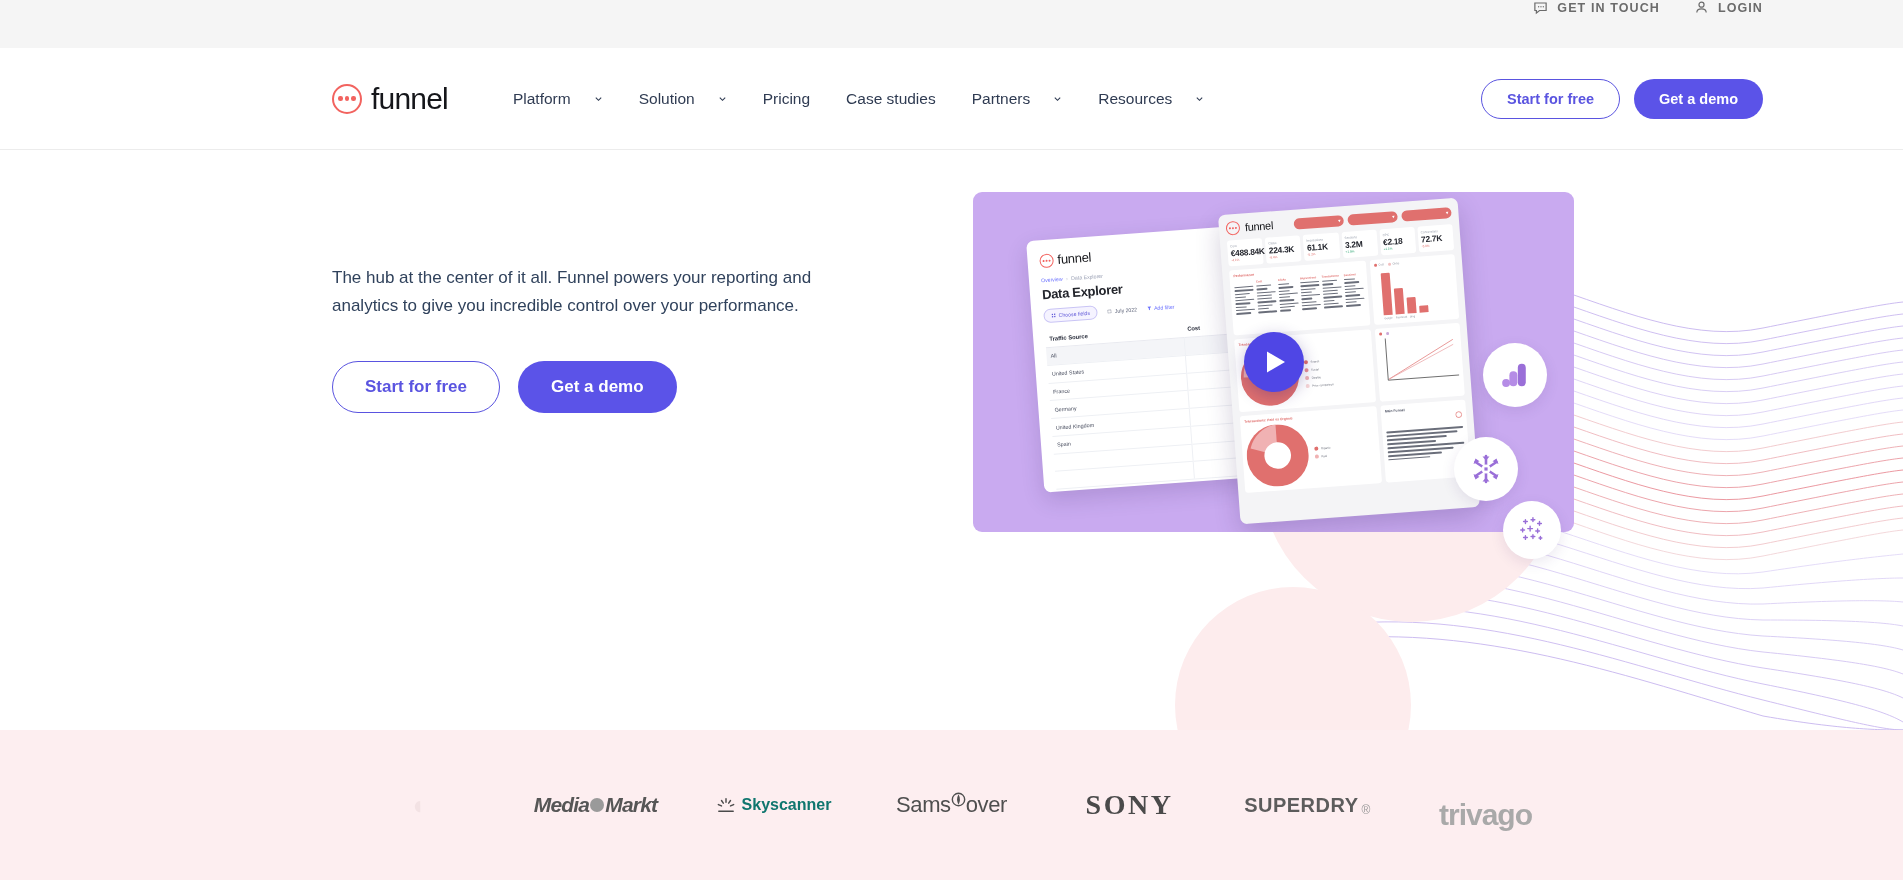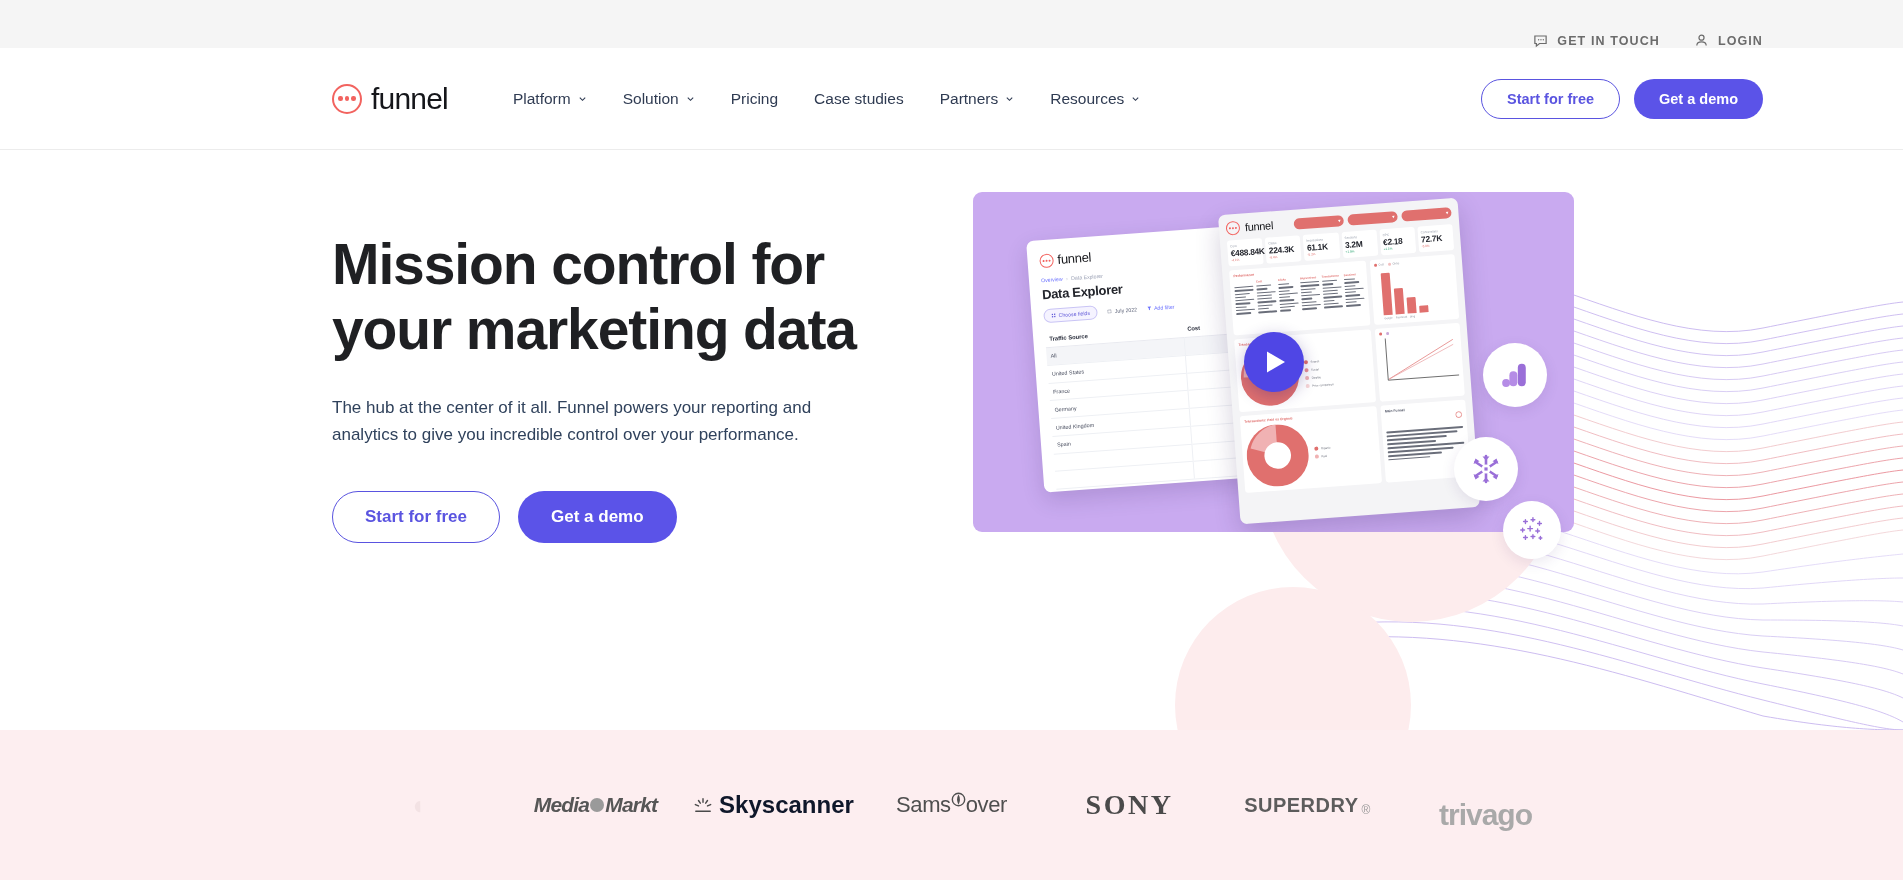--- a/index.html
+++ b/index.html
@@ -9,21 +9,21 @@
     overflow: hidden;
     background: #ffffff;
     font-family: "Liberation Sans", sans-serif;
   }
 
   
   .topbar {
     height: 48px;
     background: #f5f5f5;
     display: flex;
-    align-items: flex-end;
+    align-items: flex-start;
     justify-content: flex-end;
     padding-right: 140px;
     gap: 34px;
   }
   .topbar-link {
     display: flex;
     align-items: center;
     gap: 9px;
     font-size: 12.5px;
     font-weight: 700;
@@ -49,21 +49,21 @@
   .logo-mark {
     width: 30px; height: 30px; border-radius: 50%;
     border: 2.4px solid #f2635f;
     display: flex; align-items: center; justify-content: center; gap: 2.2px;
   }
   .logo-mark i { width: 4.4px; height: 4.4px; border-radius: 50%; background: #f2635f; display: block; }
   .logo-text { font-size: 30px; font-weight: 400; color: #15161a; letter-spacing: -0.8px; }
 
   .nav { display: flex; align-items: center; gap: 0; margin-left: 47px; }
   .nav-item {
-    display: flex; align-items: center; gap: 7px;
+    display: flex; align-items: center; gap: 23px;
     padding: 10px 18px;
     font-size: 15.5px;
     color: #2f3b52;
     cursor: pointer;
     white-space: nowrap;
   }
   .caret { width: 9px; height: 9px; color: #2f3b52; }
 
   .header-actions { margin-left: auto; display: flex; align-items: center; gap: 14px; }
   .btn {
@@ -295,21 +295,21 @@
     overflow: hidden;
   }
   .logo-cell {
     flex: 0 0 auto;
     width: 178px;
     display: flex; align-items: center; justify-content: center;
     color: #6b6b6b;
   }
   .lg-mediamarkt { font-style: italic; font-weight: 800; font-size: 21px; letter-spacing: -0.8px; color: #565656; display:flex; align-items:center; }
   .lg-mediamarkt .ball { width: 14px; height: 14px; border-radius: 50%; background: #9a9a9a; display: inline-block; margin: 0 1px; }
-  .lg-skyscanner { display: flex; align-items: center; gap: 6px; font-size: 24px; font-weight: 600; color: #0f172a; }
+  .lg-skyscanner { display: flex; align-items: center; gap: 6px; font-size: 16px; font-weight: 600; color: #0f766e; }
   .lg-samsonite { font-size: 22px; font-weight: 500; letter-spacing: -0.4px; color: #4f4f4f; display: flex; }
   .lg-sony { font-family: "Liberation Serif", serif; font-size: 28px; font-weight: 700; letter-spacing: 2.5px; color: #4a4a4a; }
   .lg-superdry { font-size: 20px; font-weight: 800; letter-spacing: 0.5px; color: #5c5c5c; display: flex; align-items: flex-end; gap: 3px; }
   .lg-superdry sup { font-size: 12px; font-weight: 400; color: #9a9a9a; }
   .lg-samsung {
     background: #4a4a4a; color: #ffffff;
     border-radius: 50%/50%;
     padding: 11px 20px;
     font-size: 18px; font-weight: 800; letter-spacing: 1px;
   }
@@ -434,21 +434,20 @@
       <path d="M0 322 C150 296 290 378 420 392 C500 400 540 406 560 414" stroke="#d2c4f2"></path>
       <path d="M0 336 C150 314 290 388 420 408 C500 420 540 428 560 438" stroke="#cfc0f1"></path>
       <path d="M0 350 C150 332 290 398 420 424 C500 440 540 450 560 462" stroke="#ccbcf0"></path>
       <path d="M0 364 C150 350 290 408 420 440 C500 460 540 470 560 470" stroke="#c9b8ef"></path>
       <path d="M0 378 C150 368 290 418 420 456 C500 470 540 470 560 470" stroke="#c6b4ee"></path>
     </g>
   </svg>
 
   <div class="hero-inner">
     <div class="hero-left">
-      <h1 class="hero-title">Mission control for your marketing data</h1>
       <p class="hero-sub">The hub at the center of it all. Funnel powers your reporting and analytics to give you incredible control over your performance.</p>
       <div class="hero-ctas">
         <div class="btn-lg-outline">Start for free</div>
         <div class="btn-lg-solid">Get a demo</div>
       </div>
     </div>
   </div>
 
   <div class="hero-media">
 

